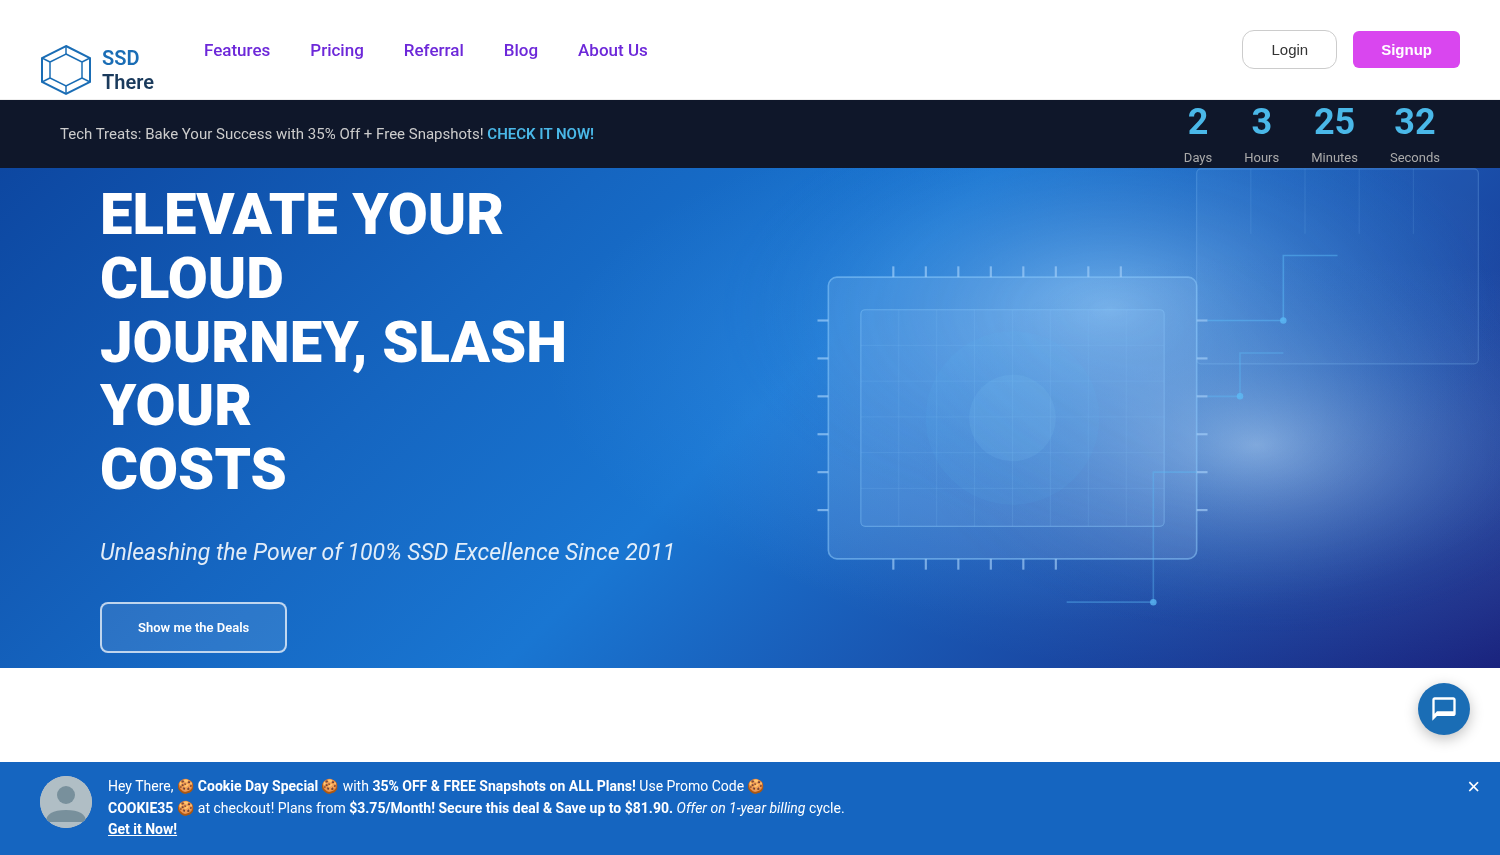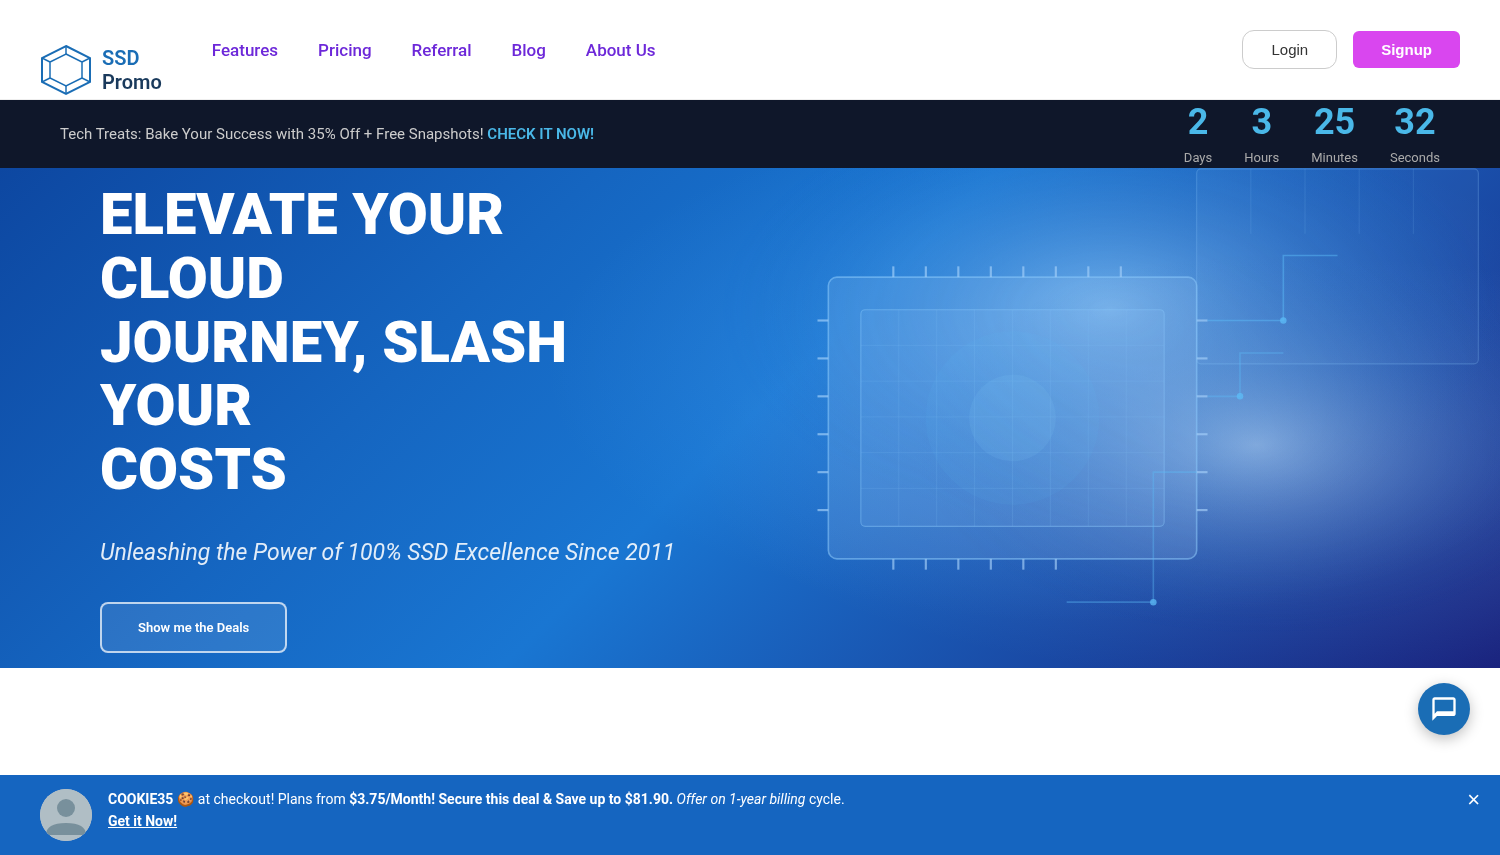--- a/index.html
+++ b/index.html
@@ -266,21 +266,21 @@
         <polygon points="26,10 42,18 42,34 26,42 10,34 10,18" fill="none" stroke="#1a6db5" stroke-width="1.5"></polygon>
         <line x1="26" y1="2" x2="26" y2="10" stroke="#1a6db5" stroke-width="1.5"></line>
         <line x1="26" y1="42" x2="26" y2="50" stroke="#1a6db5" stroke-width="1.5"></line>
         <line x1="50" y1="14" x2="42" y2="18" stroke="#1a6db5" stroke-width="1.5"></line>
         <line x1="50" y1="38" x2="42" y2="34" stroke="#1a6db5" stroke-width="1.5"></line>
         <line x1="2" y1="14" x2="10" y2="18" stroke="#1a6db5" stroke-width="1.5"></line>
         <line x1="2" y1="38" x2="10" y2="34" stroke="#1a6db5" stroke-width="1.5"></line>
       </svg>
       <div class="logo-text">
         <span>SSD</span>
-        <span style="color:#1a3a5c">Promo</span>
+        <span style="color:#1a3a5c">There</span>
       </div>
     </a>
     <nav>
       <a href="#">Features</a>
       <a href="#">Pricing</a>
       <a href="#">Referral</a>
       <a href="#">Blog</a>
       <a href="#">About Us</a>
     </nav>
   </div>
@@ -419,20 +419,30 @@
   <div class="notification-avatar">
 
     <svg viewBox="0 0 52 52" width="52" height="52">
       <circle cx="26" cy="26" r="26" fill="#b0bec5"></circle>
       <circle cx="26" cy="19" r="9" fill="#78909c"></circle>
       <path d="M6 46 Q6 34 26 34 Q46 34 46 46" fill="#78909c"></path>
     </svg>
   </div>
   <div class="notification-content">
     <p>
+      <span>Hey There,</span>
+      <span> 🍪 </span>
+      <span class="bold">Cookie Day Special</span>
+      <span> 🍪 </span>
+      <span>with</span>
+      <span class="bold">35% OFF &amp; FREE Snapshots on ALL Plans!</span>
+      <span> </span><span>Use Promo Code</span>
+      <span> 🍪 </span>
+    </p>
+    <p>
       <span class="bold">COOKIE35</span>
       <span> 🍪 </span>
       <span>at checkout! Plans from</span>
       <span class="bold">$3.75/Month! Secure this deal &amp; Save up to $81.90.</span>
       <span class="italic"> </span><span class="italic">Offer on 1-year billing</span>
       <span>cycle.</span>
     </p>
     <p>
       <a href="#" class="underline-link">Get it Now!</a>
     </p>

